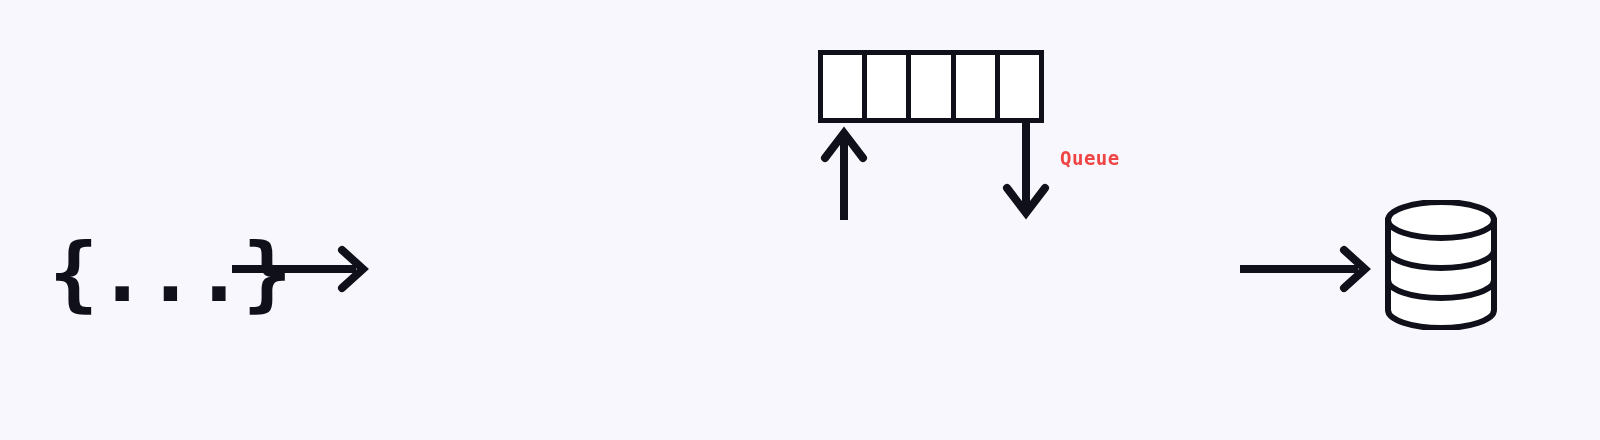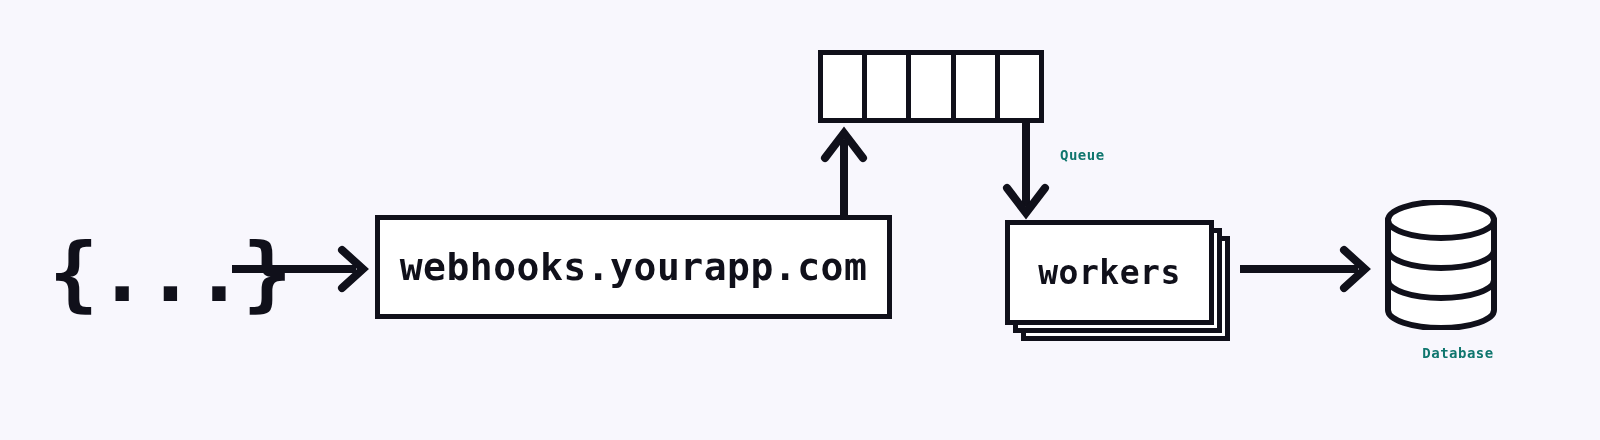--- a/index.html
+++ b/index.html
@@ -46,23 +46,23 @@
     font-size: 82px;
     font-weight: 700;
     letter-spacing: -1px;
     line-height: 1;
     white-space: nowrap;
   }
 
   
   .caption {
     position: absolute;
-    color: #0f766e;
-    font-family: "DejaVu Sans Mono", monospace;
-    font-size: 14px;
+    color: #ef4444;
+    font-family: "DejaVu Sans Mono", monospace;
+    font-size: 19px;
     font-weight: 700;
     letter-spacing: 0.5px;
     white-space: nowrap;
     text-align: center;
   }
   #payload-caption { left: 0px; top: 118px; width: 216px; }
   #queue-caption   { left: 1060px; top: 147px; width: 140px; text-align: left; }
   #database-caption{ left: 1368px; top: 345px; width: 180px; }
 
   
@@ -161,61 +161,50 @@
 
   <div id="payload-group" class="node">
     <div class="brace-glyph">{...}</div>
   </div>
 
   <svg id="arrow-payload-to-webhooks" class="arrow-svg" viewBox="0 0 140 46">
     <line x1="0" y1="23" x2="124" y2="23" stroke="#10101a" stroke-width="8" stroke-linecap="butt"></line>
     <polyline points="110,4 131,23 110,42" fill="none" stroke="#10101a" stroke-width="8" stroke-linecap="round" stroke-linejoin="miter"></polyline>
   </svg>
 
-  <div id="webhooks-box" class="box node">
-    <span class="box-label">webhooks.yourapp.com</span>
-  </div>
 
   <svg id="arrow-webhooks-to-queue" class="arrow-svg" viewBox="0 0 52 92">
     <line x1="26" y1="92" x2="26" y2="12" stroke="#10101a" stroke-width="8" stroke-linecap="butt"></line>
     <polyline points="7,30 26,5 45,30" fill="none" stroke="#10101a" stroke-width="8" stroke-linecap="round" stroke-linejoin="miter"></polyline>
   </svg>
 
   <div id="queue-box" class="node">
     <div class="queue-cell"></div>
     <div class="queue-cell"></div>
     <div class="queue-cell"></div>
     <div class="queue-cell"></div>
     <div class="queue-cell"></div>
   </div>
   <div id="queue-caption" class="caption">Queue</div>
 
   <svg id="arrow-queue-to-workers" class="arrow-svg" viewBox="0 0 52 96">
     <line x1="26" y1="0" x2="26" y2="84" stroke="#10101a" stroke-width="8" stroke-linecap="butt"></line>
     <polyline points="7,66 26,91 45,66" fill="none" stroke="#10101a" stroke-width="8" stroke-linecap="round" stroke-linejoin="miter"></polyline>
   </svg>
 
-  <div id="workers-stack" class="node">
-    <div id="workers-layer-back" class="stack-layer"></div>
-    <div id="workers-layer-mid" class="stack-layer"></div>
-    <div id="workers-layer-front" class="stack-layer">
-      <span class="box-label">workers</span>
-    </div>
-  </div>
 
   <svg id="arrow-workers-to-database" class="arrow-svg" viewBox="0 0 134 46">
     <line x1="0" y1="23" x2="118" y2="23" stroke="#10101a" stroke-width="8" stroke-linecap="butt"></line>
     <polyline points="104,4 125,23 104,42" fill="none" stroke="#10101a" stroke-width="8" stroke-linecap="round" stroke-linejoin="miter"></polyline>
   </svg>
 
   <svg id="database-cylinder" class="node" viewBox="0 0 130 130">
 
     <path d="M 8 20 L 8 110 A 53 18 0 0 0 114 110 L 114 20 Z" fill="#ffffff" stroke="#10101a" stroke-width="6" stroke-linejoin="round"></path>
 
     <ellipse cx="61" cy="20" rx="53" ry="18" fill="#ffffff" stroke="#10101a" stroke-width="6"></ellipse>
 
     <path d="M 8 50 A 53 18 0 0 0 114 50" fill="none" stroke="#10101a" stroke-width="6"></path>
 
     <path d="M 8 80 A 53 18 0 0 0 114 80" fill="none" stroke="#10101a" stroke-width="6"></path>
   </svg>
-  <div id="database-caption" class="caption">Database</div>
 
 </div>
 
 </body></html>

